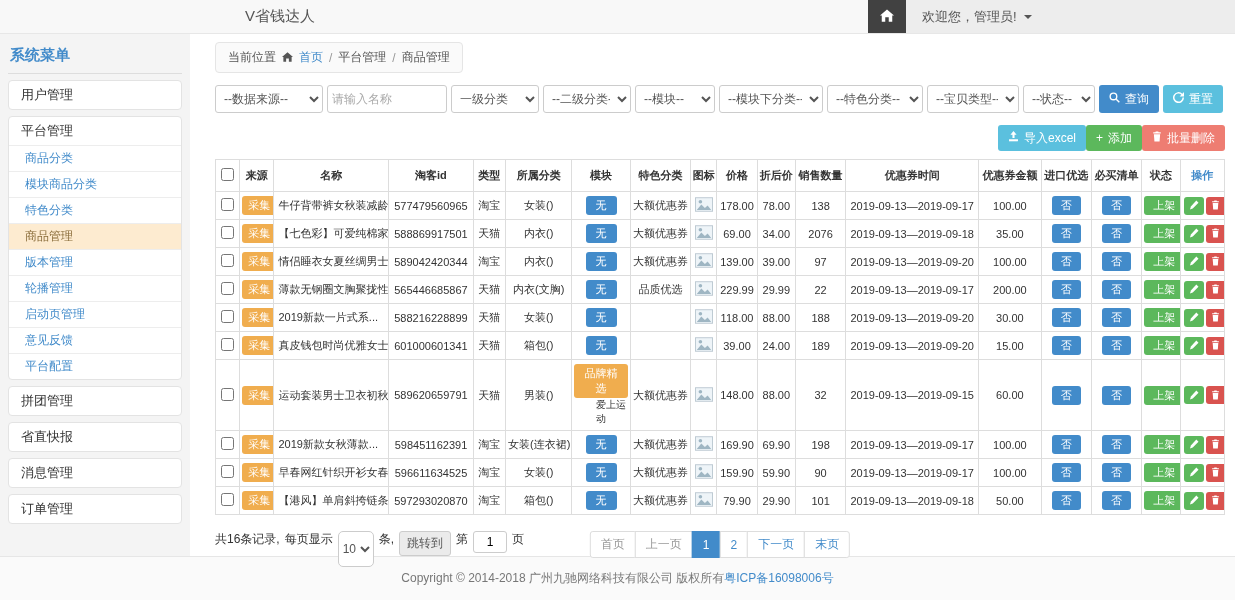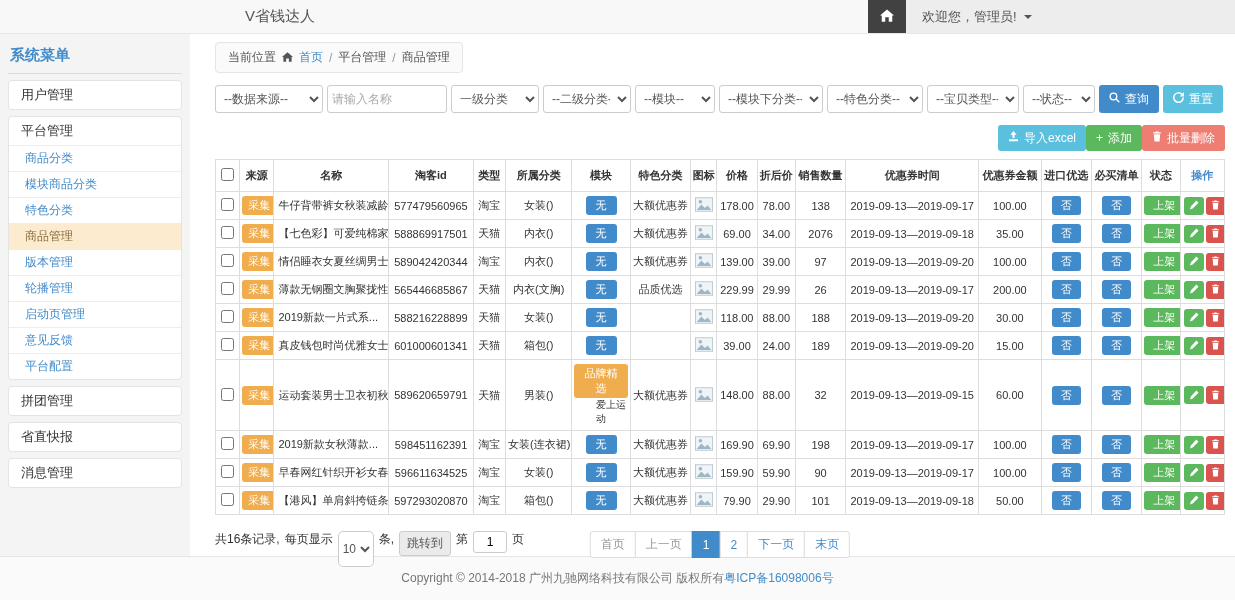--- a/index.html
+++ b/index.html
@@ -113,20 +113,23 @@
     </div>
     <div>
         <div class="menu-box">
           <div class="menu-item">拼团管理</div>
         </div>
         <div class="menu-box">
           <div class="menu-item">省直快报</div>
         </div>
         <div class="menu-box">
           <div class="menu-item">消息管理</div>
+        </div>
+        <div class="menu-box">
+          <div class="menu-item">订单管理</div>
         </div>
       </div>
   </aside>
 
   <main class="content">
 
     <div class="breadcrumb">
       <span>当前位置</span>
       <span>
         <svg width="11" height="10" viewBox="0 0 16 14">
@@ -341,21 +344,21 @@
             <td>内衣(文胸)</td>
             <td class="cell-module"><span class="badge bg-blue mod-badge">无</span></td>
             <td>品质优选</td>
             <td><span class="thumb"><svg width="18" height="15" viewBox="0 0 20 16">
                   <rect x="0.5" y="0.5" width="19" height="15" fill="#eef4f8" stroke="#b9c6cf"></rect>
                   <circle cx="6" cy="5" r="2" fill="#9fb6c3"></circle>
                   <path d="M2 14l5-6 4 4 3-3 4 5z" fill="#9fb6c3"></path>
                 </svg></span></td>
             <td>229.99</td>
             <td>29.99</td>
-            <td>26</td>
+            <td>22</td>
             <td>2019-09-13—2019-09-17</td>
             <td>200.00</td>
             <td><button class="pill bg-blue">否</button></td>
             <td><button class="pill bg-blue">否</button></td>
             <td><button class="pill bg-green">上架</button></td>
             <td><button class="opbtn op-edit">
                 <span><svg width="10" height="10" viewBox="0 0 16 16" fill="#fff">
                     <path d="M11.7.8l3.5 3.5-9.2 9.2L1.5 15l1.5-4.5z"></path>
                   </svg></span>
               </button><button class="opbtn op-del">

